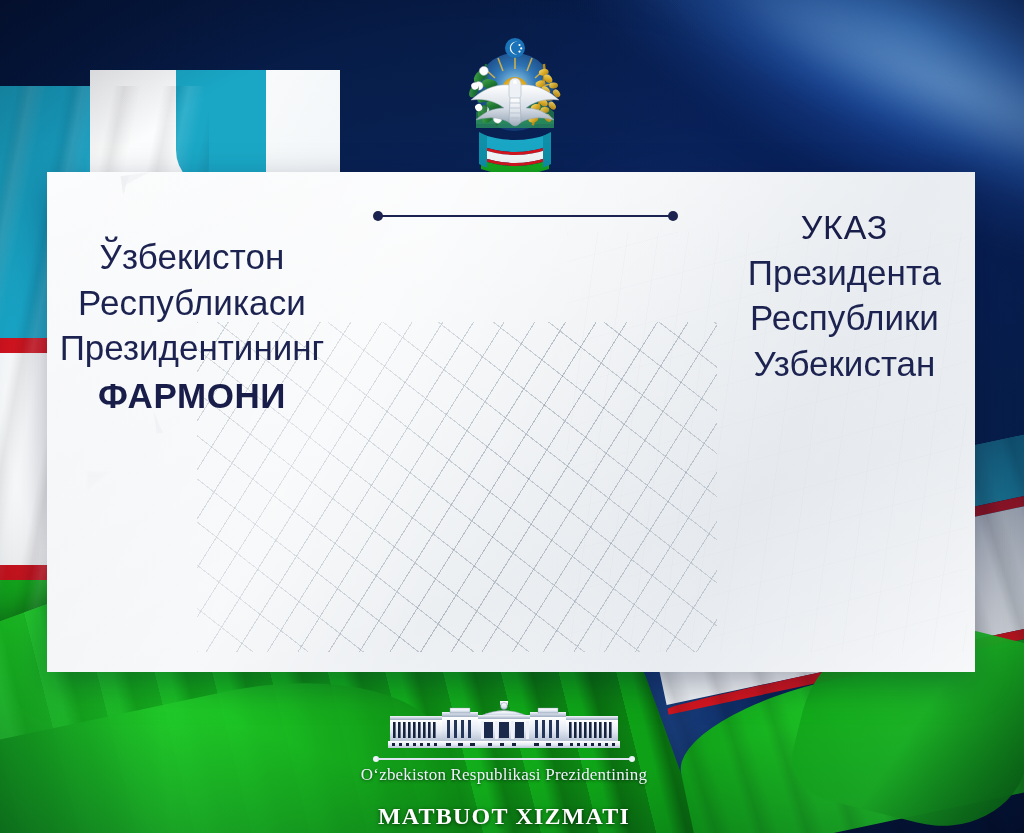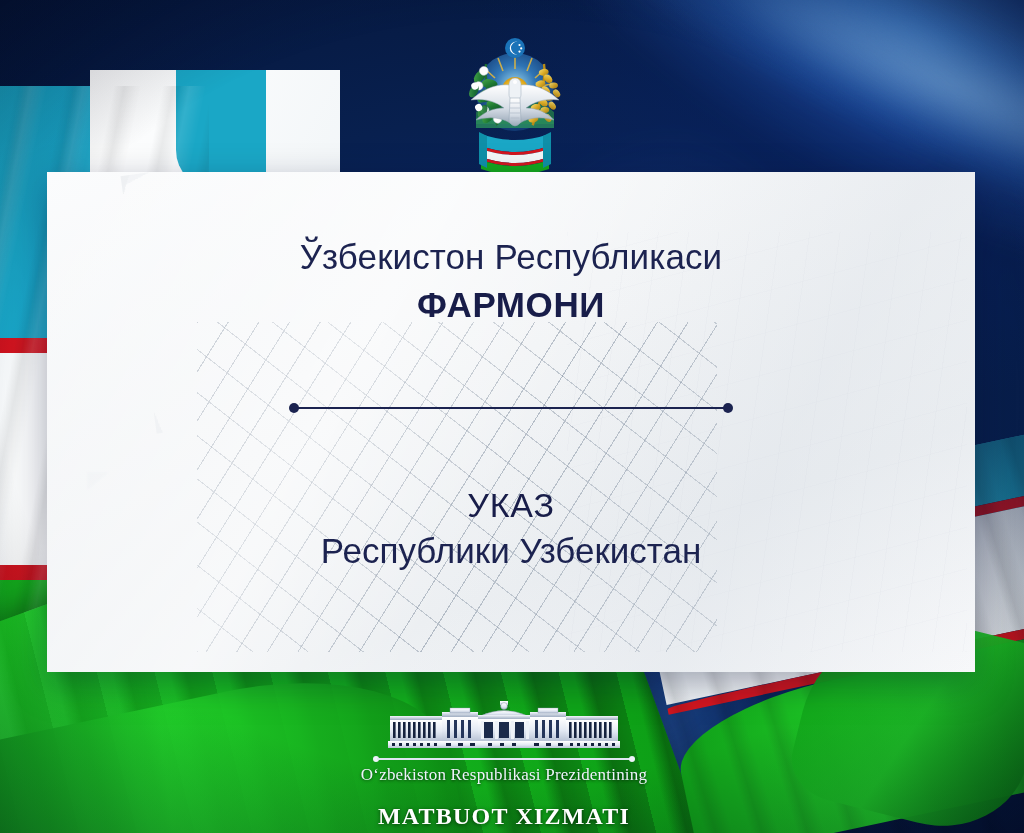--- a/index.html
+++ b/index.html
@@ -161,21 +161,21 @@
     filter:blur(1.2px);
   }
   .card .sheen{
     position:absolute; inset:0;
     background:linear-gradient(118deg, rgba(255,255,255,0) 0%, rgba(255,255,255,.55) 34%, rgba(255,255,255,0) 52%,
                 rgba(216,222,229,.35) 74%, rgba(255,255,255,0) 100%);
     pointer-events:none;
   }
 
   .card-inner{ position:relative; z-index:3; width:100%; height:100%;
-    display:flex; flex-direction:column; align-items:center;gap:36px; }
+    display:flex; flex-direction:row; align-items:flex-start;gap:36px; }
 
   .blk-uz{ margin-top:62px; text-align:center; }
   .ln-uz1{ font-size:35px; color:#1c2350; line-height:1.30; letter-spacing:.1px; font-weight:400; }
   .ln-uz2{ font-size:35px; color:#1c2350; line-height:1.30; font-weight:400; }
   .ln-uz3{ font-size:35px; color:#181d49; line-height:1.34; font-weight:700; letter-spacing:.6px; margin-top:2px; }
 
   .divider{ position:relative; width:444px; height:12px; margin-top:38px; }
   .divider .bar{ position:absolute; left:6px; right:6px; top:5px; height:2px; background:#1b2350; }
   .divider .dot{ position:absolute; top:1px; width:10px; height:10px; border-radius:50%; background:#1b2350; }
   .divider .dot.l{ left:0; }
@@ -379,31 +379,33 @@
   <div class="card">
     <div class="wm w1"></div>
     <div class="wm w2"></div>
     <div class="wm w3"></div>
     <div class="wm w4"></div>
     <div class="sheen"></div>
 
     <div class="card-inner">
       <div class="blk-uz">
         <div class="ln-uz1">Ўзбекистон Республикаси</div>
+        <div class="ln-uz2">Президентининг</div>
         <div class="ln-uz3">ФАРМОНИ</div>
       </div>
 
       <div class="divider">
         <span class="dot l"></span>
         <span class="bar"></span>
         <span class="dot r"></span>
       </div>
 
       <div class="blk-ru">
         <div class="ln-ru1">УКАЗ</div>
+        <div class="ln-ru2">Президента</div>
         <div class="ln-ru3">Республики Узбекистан</div>
       </div>
     </div>
   </div>
 
   <div class="press">
     <div class="bld">
       <svg viewBox="0 0 280 52" xmlns="http://www.w3.org/2000/svg">
         <defs>
           <linearGradient id="stoneG" x1="0" y1="0" x2="0" y2="1">

